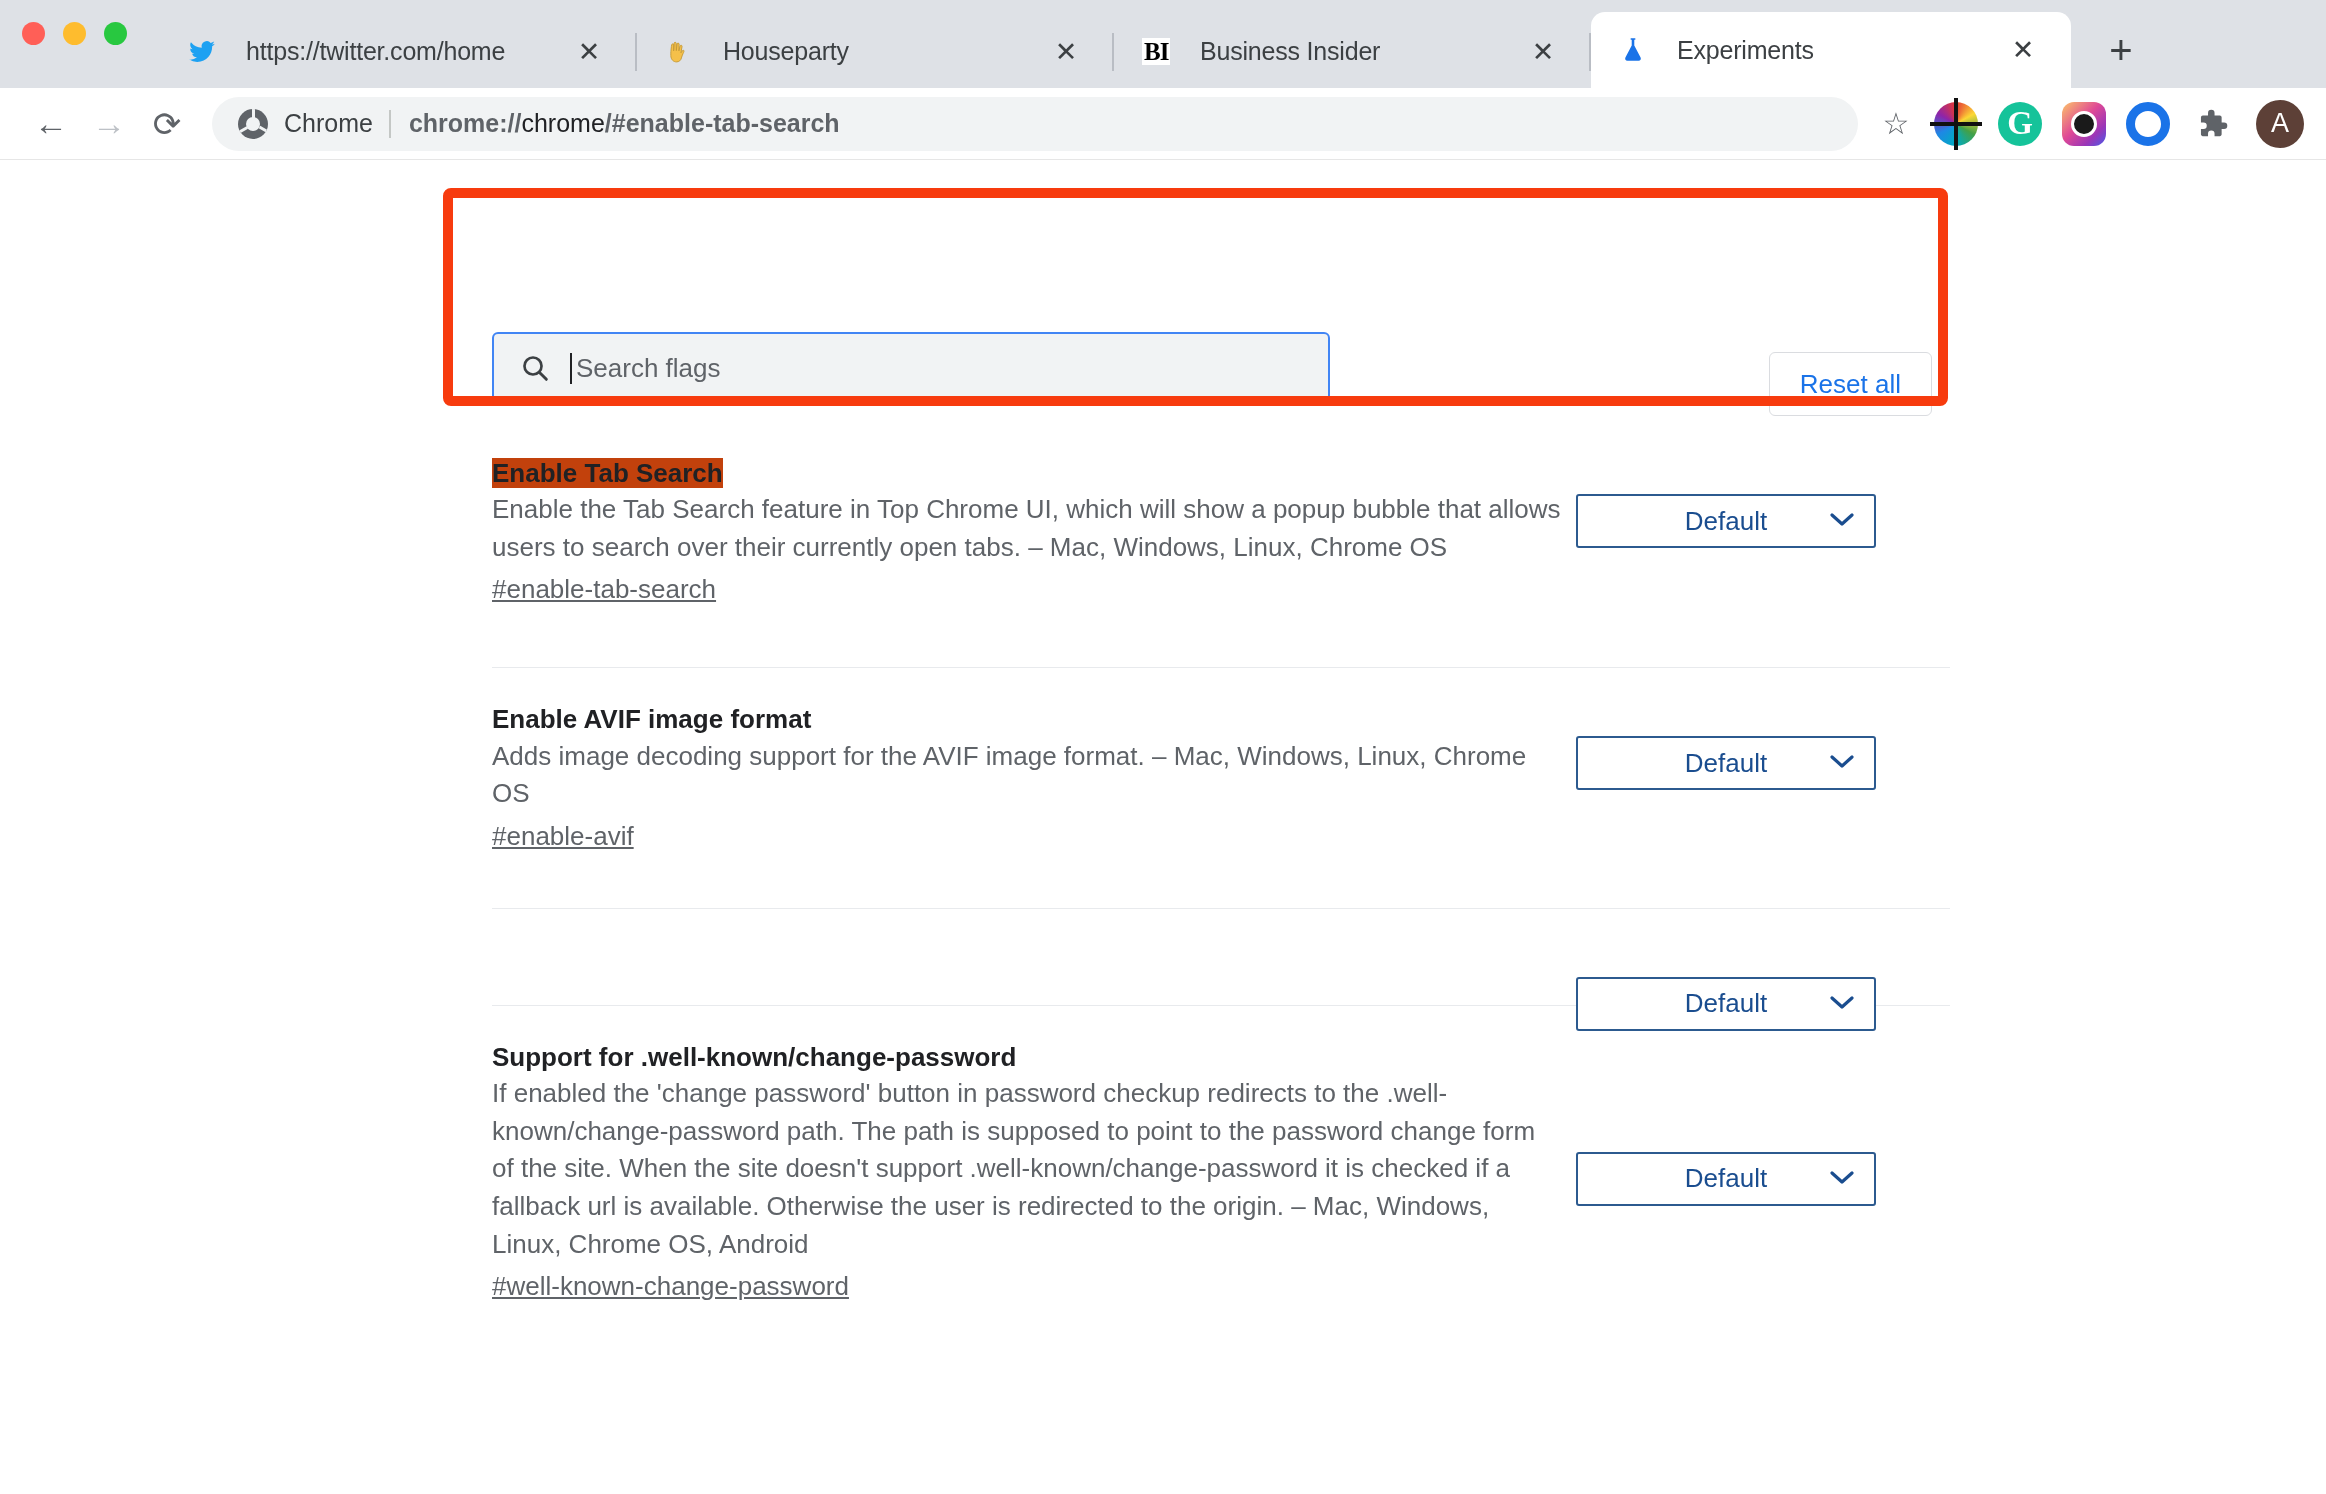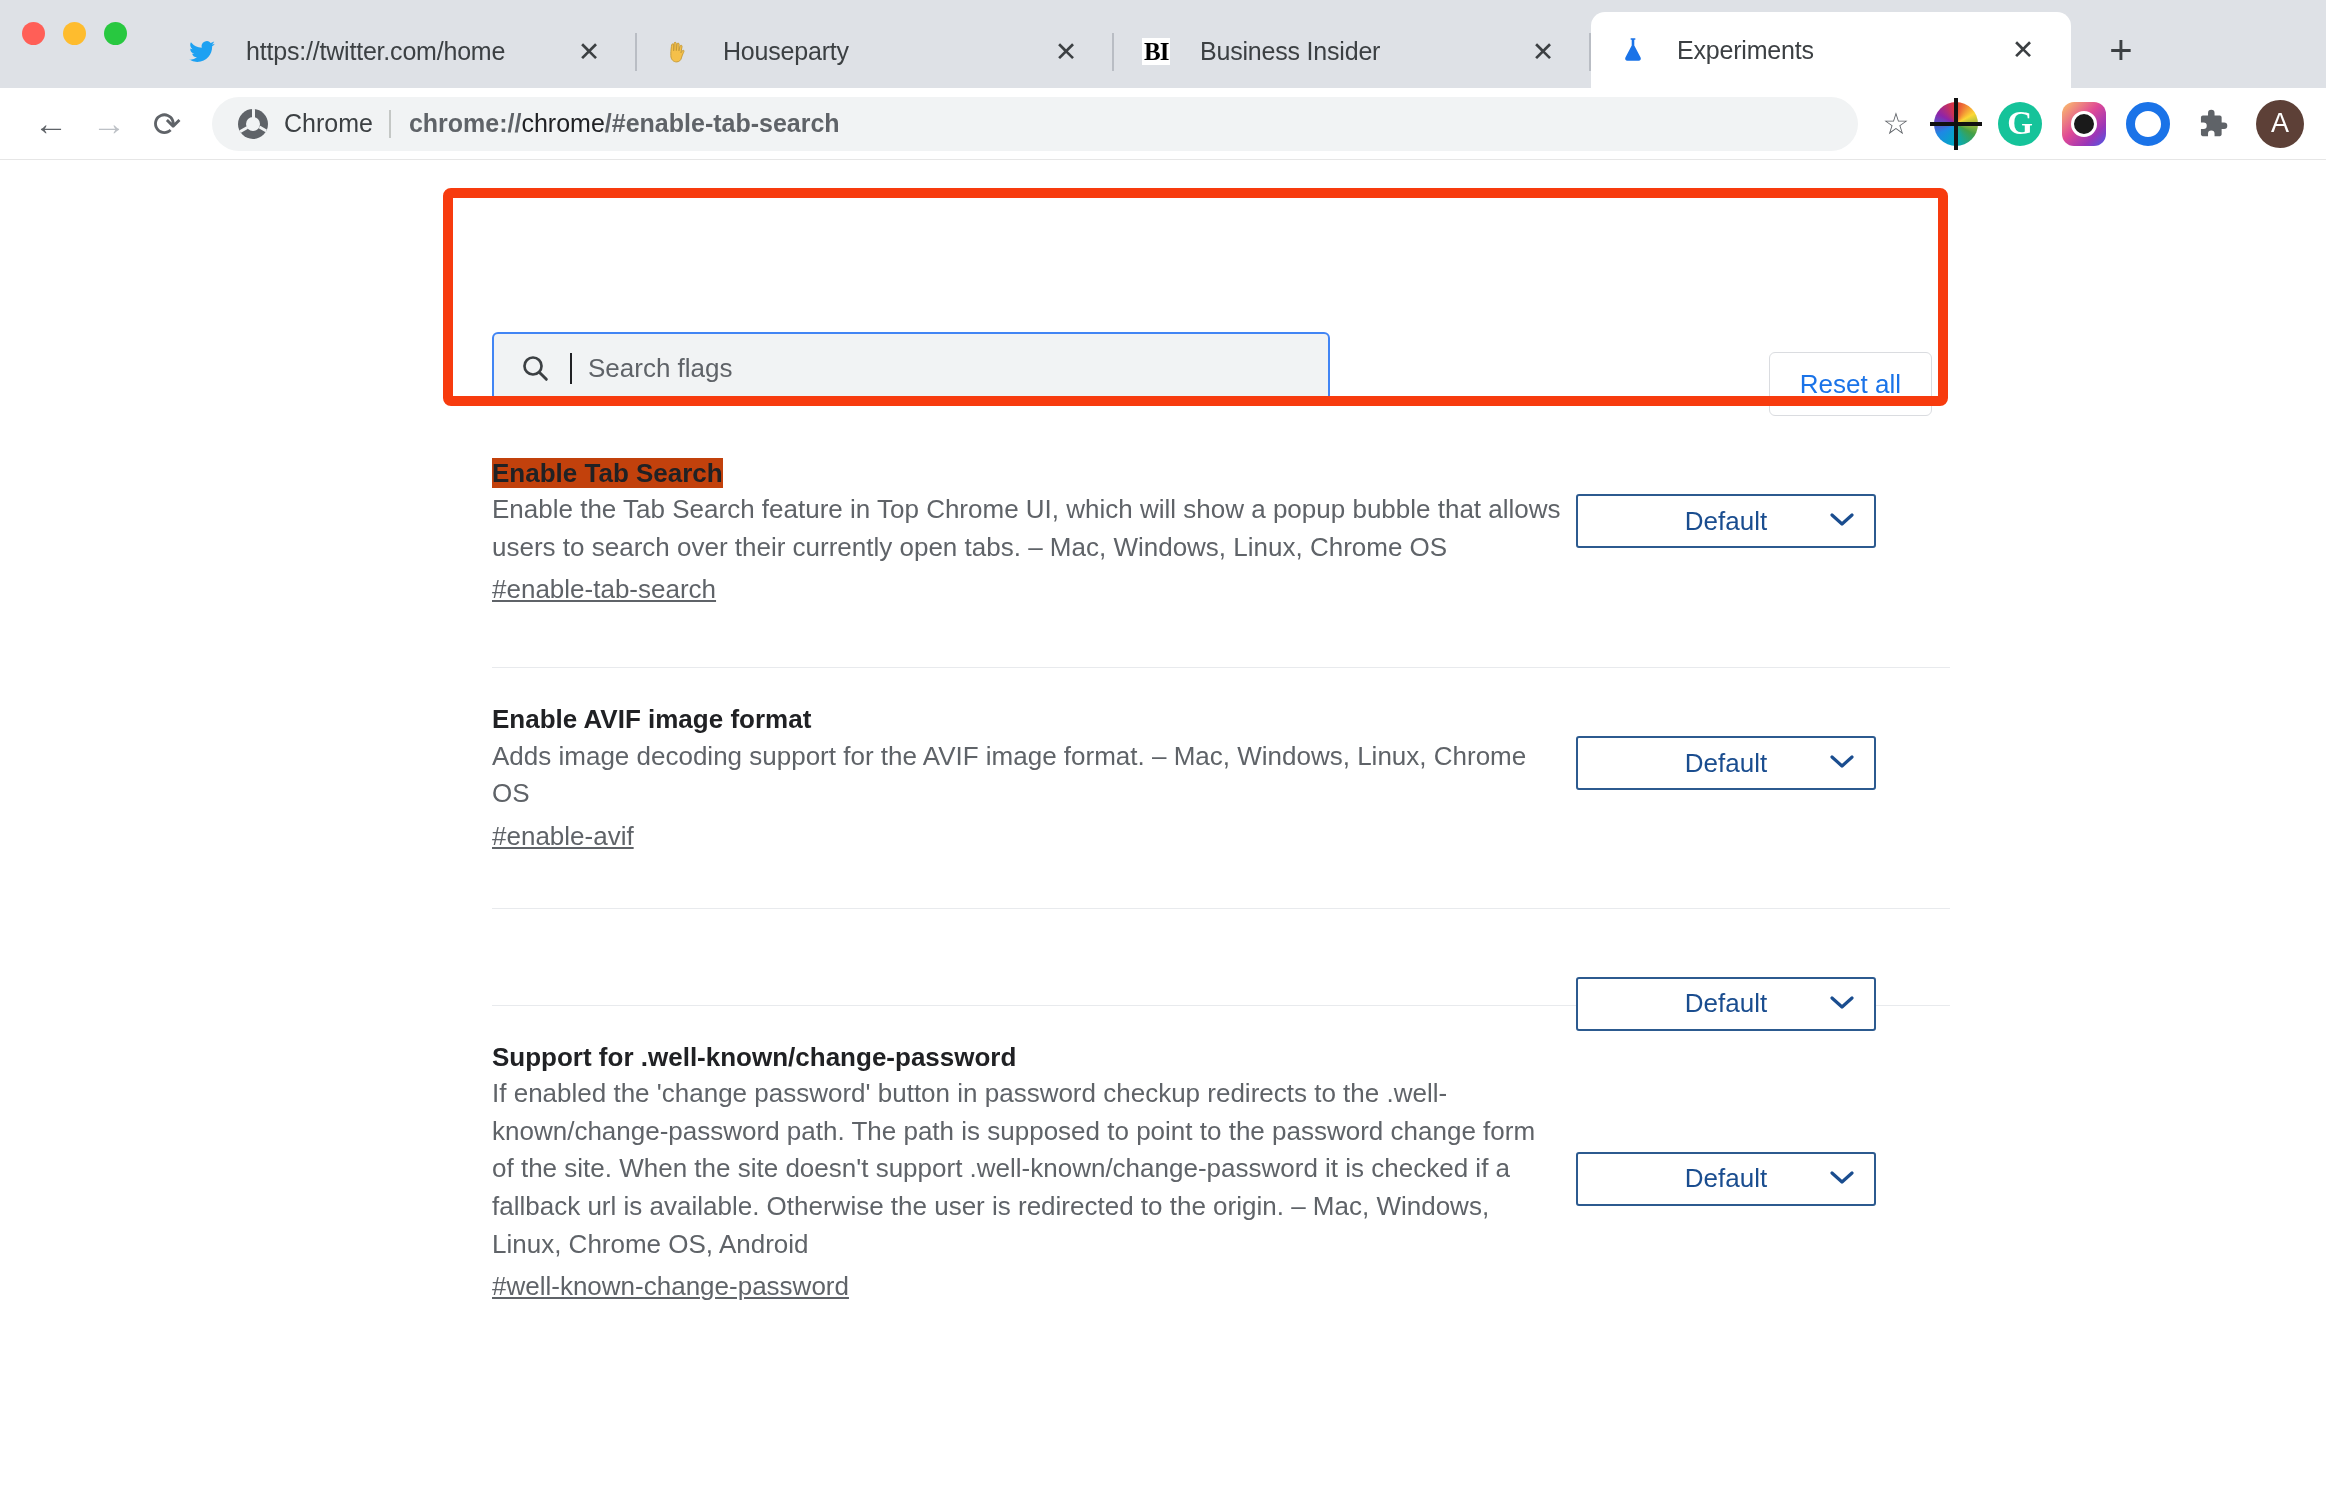--- a/index.html
+++ b/index.html
@@ -246,21 +246,21 @@
   }
   .search-input {
     flex: 1 1 auto;
     border: none;
     outline: none;
     background: transparent;
     font-size: 26px;
     color: #3c4043;
     font-family: "Liberation Sans", sans-serif;
     border-left: 2px solid #202124;
-    padding-left: 16px;
+    padding-left: 4px;
   }
   .search-input::placeholder { color: #5f6368; opacity: 1; }
   .reset-all {
     position: absolute;
     right: 394px;
     top: 192px;
     height: 64px;
     padding: 0 30px;
     border: 1px solid #dadce0;
     border-radius: 6px;

